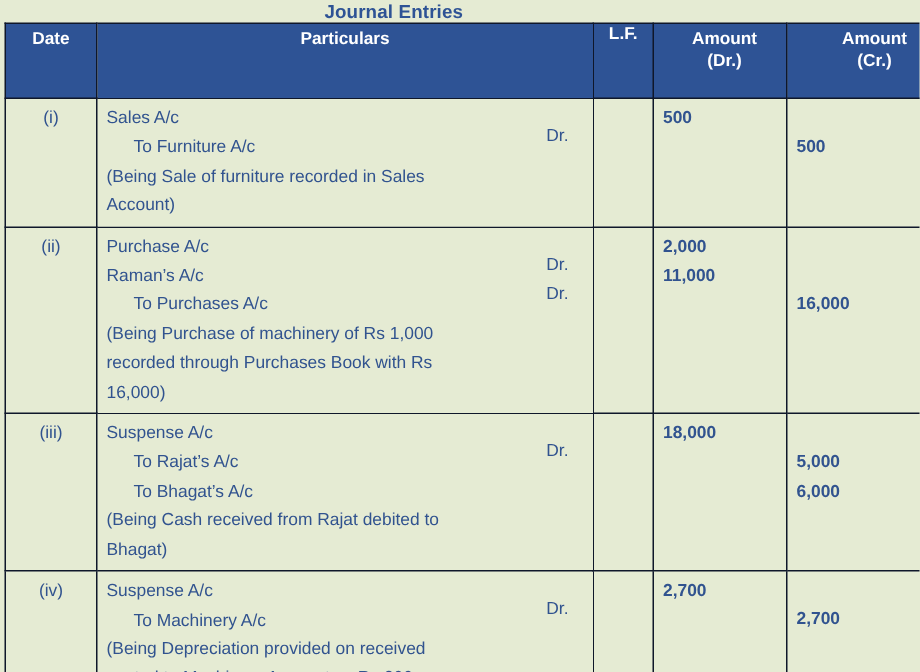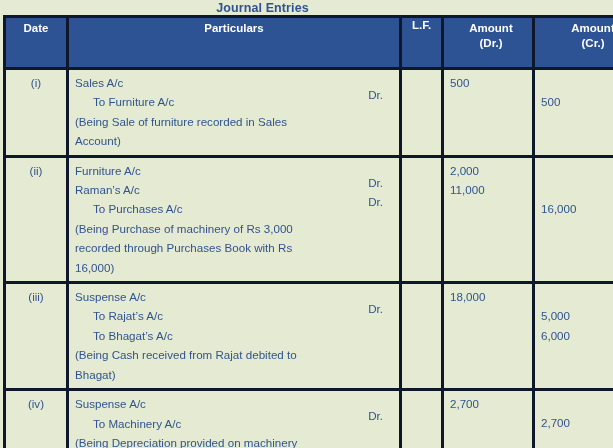--- a/index.html
+++ b/index.html
@@ -30,21 +30,21 @@
   }
   table.journal {
     border-collapse: collapse;
     table-layout: fixed;
     width: 606px;
     margin-left: 3px;
     margin-top: 0px;
   }
   table.journal th,
   table.journal td {
-    border: 3px solid #0f172a;
+    border: 1px solid #0f172a;
     padding: 0;
     vertical-align: top;
   }
   thead th {
     background: #2e5395;
     color: #ffffff;
     font-size: 11.5px;
     font-weight: bold;
     height: 42px;
     vertical-align: middle;
@@ -90,20 +90,21 @@
     padding-left: 18px;
   }
   .pline .drtag {
     position: absolute;
     right: 10px;
     top: 12px;
   }
   .amt-line {
     height: 19.4px;
     white-space: nowrap;
+    font-weight: bold;
   }
   .amt-blank {
     height: 19.4px;
   }
 </style>
 </head>
 <body>
 
 <div class="page">
   <div class="title">Journal Entries</div>
@@ -149,24 +150,24 @@
           <td class="c-cr">
             <div class="amt-blank">&nbsp;</div>
             <div class="amt-line">500</div>
             <div class="amt-blank">&nbsp;</div>
             <div class="amt-blank">&nbsp;</div>
           </td>
         </tr>
         <tr>
           <td class="c-date">(ii)</td>
           <td class="c-part">
-            <div class="pline"><span>Furniture A/c</span><span class="drtag">Dr.</span></div>
+            <div class="pline"><span>Purchase A/c</span><span class="drtag">Dr.</span></div>
             <div class="pline"><span>Raman’s A/c</span><span class="drtag">Dr.</span></div>
             <div class="pline"><span class="ind">To Purchases A/c</span></div>
-            <div class="pline"><span>(Being Purchase of machinery of Rs 3,000</span></div>
+            <div class="pline"><span>(Being Purchase of machinery of Rs 1,000</span></div>
             <div class="pline"><span>recorded through Purchases Book with Rs</span></div>
             <div class="pline"><span>16,000)</span></div>
           </td>
           <td class="c-lf"></td>
           <td class="c-dr">
             <div class="amt-line">2,000</div>
             <div class="amt-line">11,000</div>
             <div class="amt-blank">&nbsp;</div>
             <div class="amt-blank">&nbsp;</div>
             <div class="amt-blank">&nbsp;</div>
@@ -204,21 +205,21 @@
             <div class="amt-line">6,000</div>
             <div class="amt-blank">&nbsp;</div>
             <div class="amt-blank">&nbsp;</div>
           </td>
         </tr>
         <tr>
           <td class="c-date">(iv)</td>
           <td class="c-part">
             <div class="pline"><span>Suspense A/c</span><span class="drtag">Dr.</span></div>
             <div class="pline"><span class="ind">To Machinery A/c</span></div>
-            <div class="pline"><span>(Being Depreciation provided on machinery</span></div>
+            <div class="pline"><span>(Being Depreciation provided on received</span></div>
             <div class="pline"><span>posted to Machinery Account as Rs 300</span></div>
           </td>
           <td class="c-lf"></td>
           <td class="c-dr">
             <div class="amt-line">2,700</div>
             <div class="amt-blank">&nbsp;</div>
             <div class="amt-blank">&nbsp;</div>
             <div class="amt-blank">&nbsp;</div>
           </td>
           <td class="c-cr">

